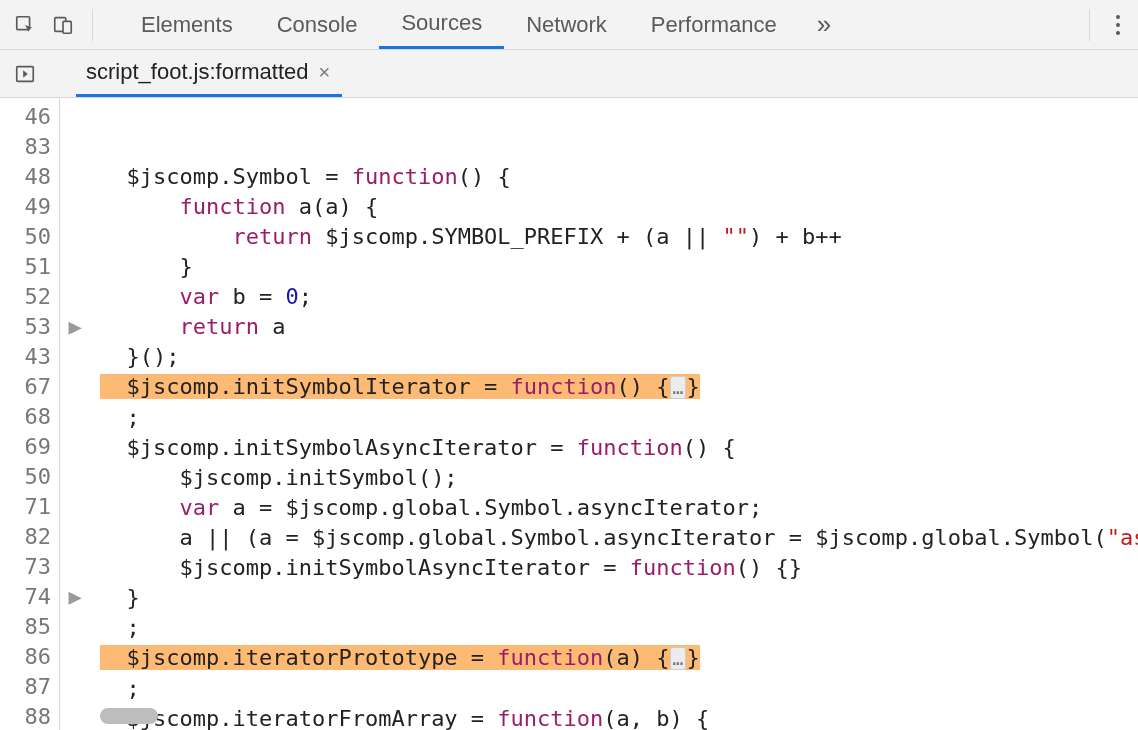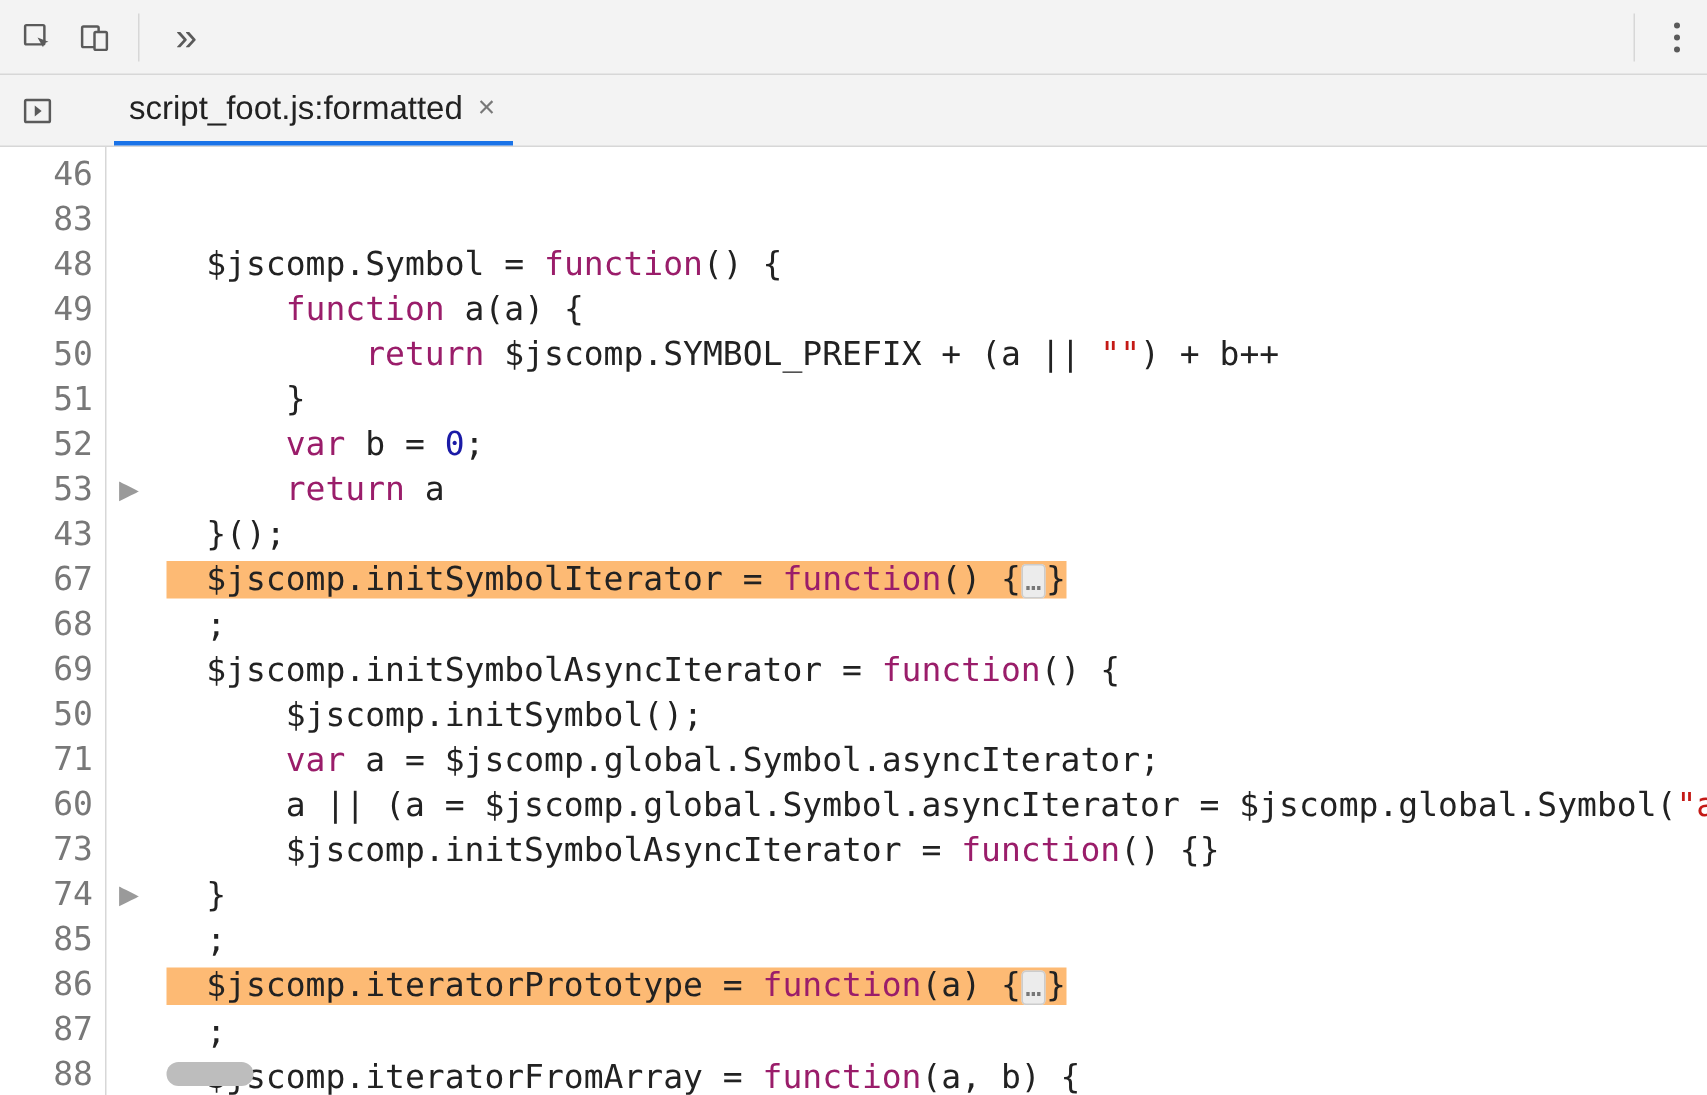--- a/index.html
+++ b/index.html
@@ -13,21 +13,21 @@
   .tb-more { display:flex; align-items:center; justify-content:center; padding:0 18px; color:#5a5a5a; font-size:26px; cursor:pointer; }
   .tb-right { position:absolute; right:0; top:0; height:100%; display:flex; align-items:center; }
   .tb-sep { width:1px; height:32px; background:#d7d7d7; margin:0 8px; }
   .tb-dots { width:40px; height:100%; display:flex; flex-direction:column; align-items:center; justify-content:center; cursor:pointer; gap:4px; }
   .tb-dots span { width:4px; height:4px; background:#5a5a5a; border-radius:50%; }
   .subbar { display:flex; align-items:center; height:48px; background:#f3f3f3; border-bottom:1px solid #d7d7d7; padding-left:10px;gap:22px; }
   .sb-icon { display:flex; align-items:center; justify-content:center; width:30px; height:30px; margin-right:14px; }
   .sb-icon svg { width:22px; height:22px; stroke:#5a5a5a; fill:none; stroke-width:1.8; }
   .filetab { display:flex; align-items:center; height:100%; padding:0 12px 0 10px; font-size:22px; color:#222; border-bottom:3px solid #1a73e8; gap:10px; }
   .filetab .close { font-size:20px; color:#787878; cursor:pointer; }
-  .editor { display:flex; height:632px; position:relative;padding-left:11px; }
+  .editor { display:flex; height:632px; position:relative; }
   .gutter { width:60px; border-right:1px solid #d7d7d7; text-align:right; padding:4px 8px 0 0; font-family: ui-monospace, Menlo, Consolas, monospace; font-size:22px; line-height:30px; color:#787878; user-select:none; }
   .folds { width:30px; padding-top:4px; font-family: ui-monospace, Menlo, monospace; font-size:22px; line-height:30px; color:#787878; text-align:center; user-select:none; }
   .folds .arrow { color:#9a9a9a; cursor:pointer; }
   .code { flex:1; padding:4px 0 0 10px; font-family: ui-monospace, Menlo, Consolas, monospace; font-size:22px; line-height:30px; white-space:pre; overflow:hidden; color:#222; position:relative; }
   .kw { color:#9a1d6a; }   
   .num { color:#1a1aa6; }  
   .str { color:#c41a16; }  
   .fold-bg { background:#fdba74; }
   .fold-mark { background:#ececec; border:1px solid #ccc; border-radius:3px; padding:0 2px; font-size:18px; color:#777; }
   .scrollthumb { position:absolute; left:10px; bottom:6px; width:58px; height:16px; background:#bdbdbd; border-radius:8px; }
@@ -42,20 +42,27 @@
         <path d="M12 12 l8 3 -3 1 -1 3 z" fill="#5a5a5a" stroke="none"></path>
       </svg>
   </div>
   <div class="tb-icon">
     <svg viewBox="0 0 24 24">
         <rect x="3" y="4" width="12" height="15" rx="1"></rect>
         <rect x="12" y="8" width="9" height="13" rx="1" fill="#f3f3f3"></rect>
       </svg>
   </div>
   <div style="width:1px;height:32px;background:#d7d7d7;margin:0 6px;"></div>
+  <div class="tabs" id="main-tabs">
+      <div class="tab">Elements</div>
+      <div class="tab">Console</div>
+      <div class="tab active">Sources</div>
+      <div class="tab">Network</div>
+      <div class="tab">Performance</div>
+    </div>
   <div class="tb-more">»</div>
   <div class="tb-right">
     <div class="tb-sep"></div>
     <div class="tb-dots">
         <span></span>
         <span></span>
         <span></span>
       </div>
   </div>
 </div>
@@ -82,21 +89,21 @@
       <div>50</div>
       <div>51</div>
       <div>52</div>
       <div>53</div>
       <div>43</div>
       <div>67</div>
       <div>68</div>
       <div>69</div>
       <div>50</div>
       <div>71</div>
-      <div>60</div>
+      <div>82</div>
       <div>73</div>
       <div>74</div>
       <div>85</div>
       <div>86</div>
       <div>87</div>
       <div>88</div>
     </div>
   <div class="folds" id="folds">
       <div>&nbsp;</div>
       <div>&nbsp;</div>

